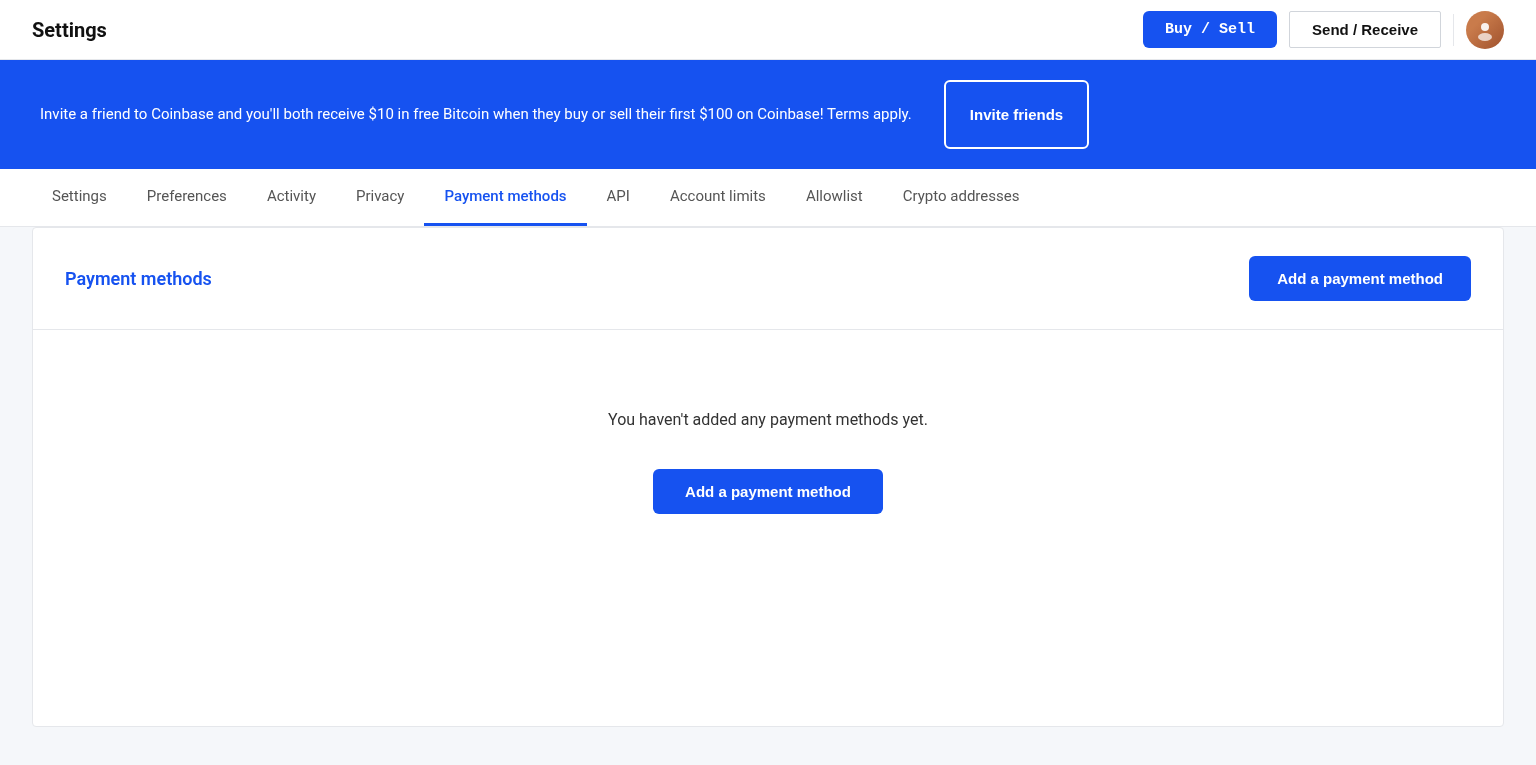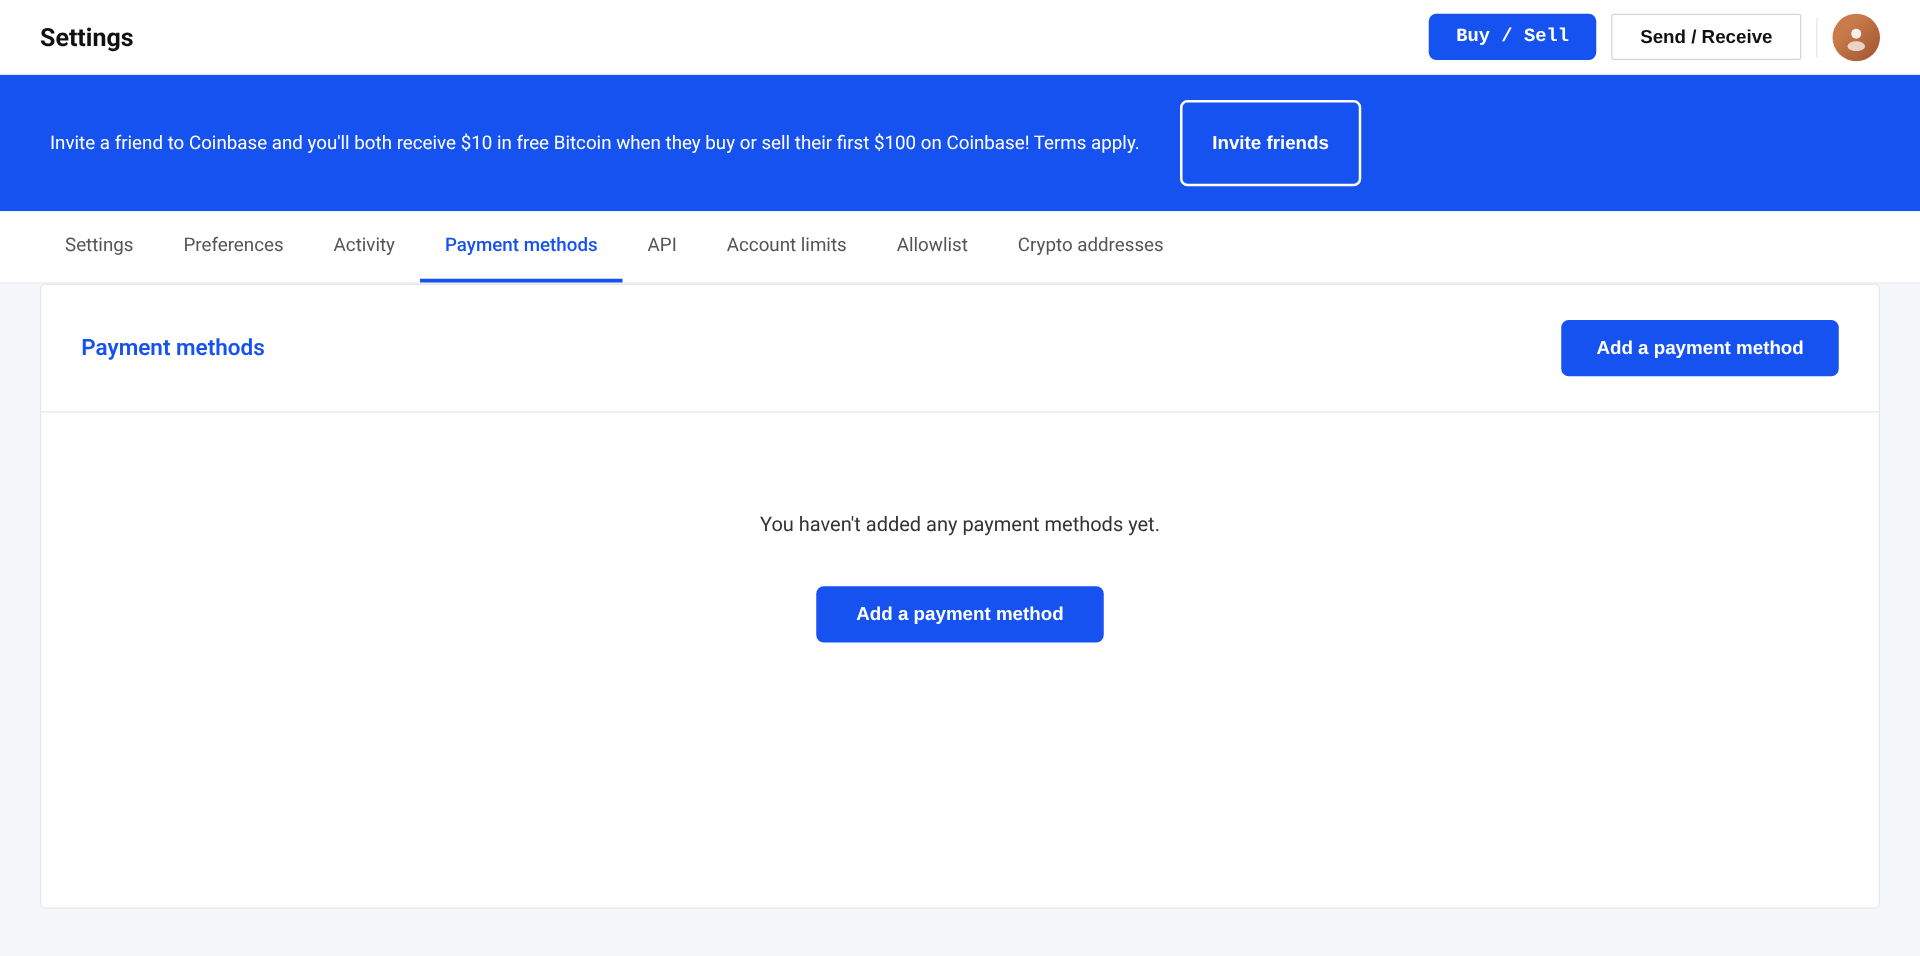--- a/index.html
+++ b/index.html
@@ -199,20 +199,21 @@
 <div class="promo-banner">
   <span class="promo-text">Invite a friend to Coinbase and you'll both receive $10 in free Bitcoin when they buy or sell their first $100 on Coinbase! Terms apply.</span>
   <button class="btn-invite">Invite friends</button>
 </div>
 
 <div class="nav-tabs-container">
   <nav class="nav-tabs">
     <a class="nav-tab">Settings</a>
     <a class="nav-tab">Preferences</a>
     <a class="nav-tab">Activity</a>
+    <a class="nav-tab">Privacy</a>
     <a class="nav-tab active">Payment methods</a>
     <a class="nav-tab">API</a>
     <a class="nav-tab">Account limits</a>
     <a class="nav-tab">Allowlist</a>
     <a class="nav-tab">Crypto addresses</a>
   </nav>
 </div>
 
 <div class="main-content">
   <div class="content-card">

